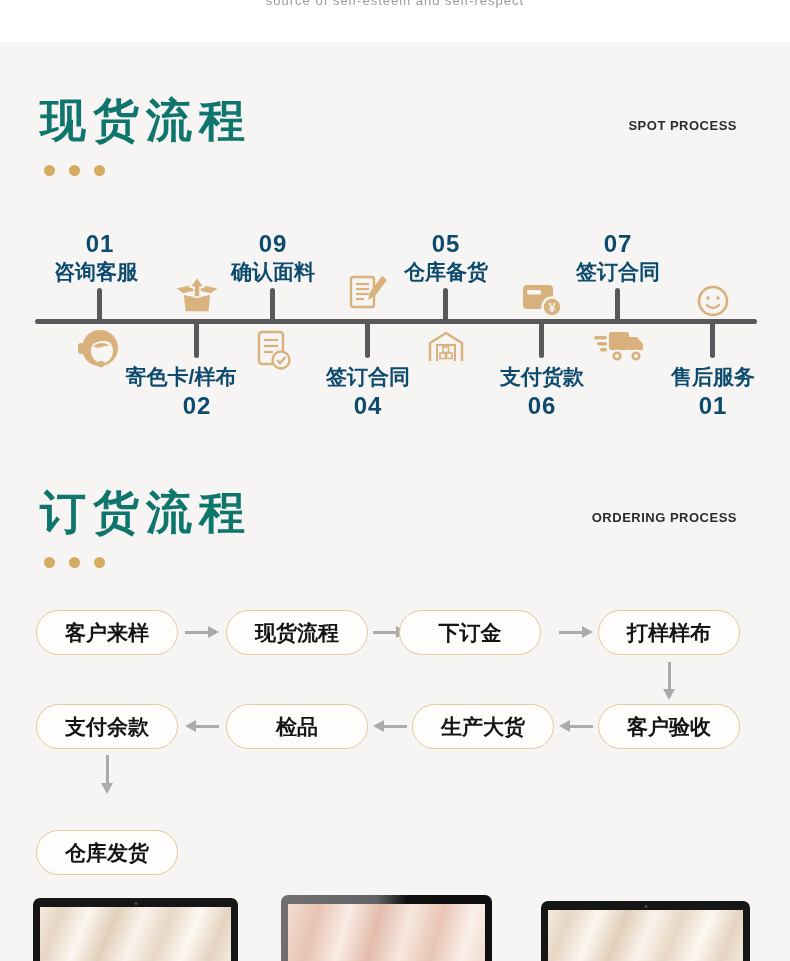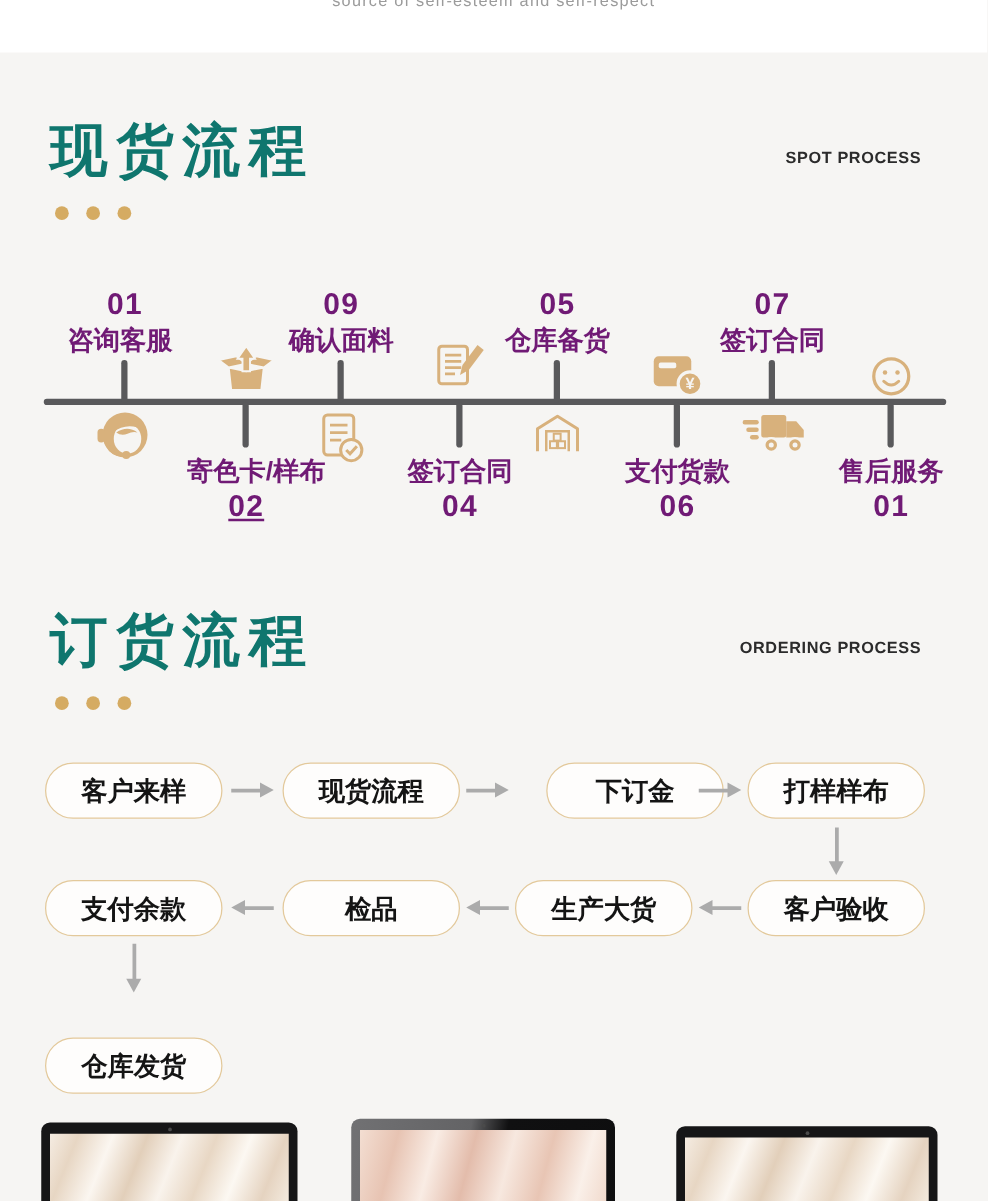--- a/index.html
+++ b/index.html
@@ -35,21 +35,21 @@
   .tl-line {
     position:absolute; left:35px; top:319px; width:722px; height:5px;
     background:#59595b; border-radius:3px;
   }
   .tick { position:absolute; width:5px; background:#59595b; border-radius:2.5px; }
   .tick.up   { top:288px; height:34px; }
   .tick.down { top:322px; height:36px; }
 
   .step-num, .step-name {
     position:absolute; transform:translateX(-50%);
-    font-weight:700; white-space:nowrap; color:#701a75;
+    font-weight:700; white-space:nowrap; color:#0c4a6e;
   }
   .step-num  { font-size:24px; letter-spacing:1px; }
   .step-name { font-size:21px; }
   .num-top   { top:230px; }
   .name-top  { top:258px; }
   .name-bot  { top:363px; }
   .num-bot   { top:392px; }
   .tl-icon { position:absolute; transform:translateX(-50%); line-height:0; }
 
   
@@ -137,22 +137,22 @@
 
   <span class="tl-icon" style="left:197px; top:274px;">
     <svg width="48" height="44" viewBox="0 0 48 44">
       <path d="M10,20 L24,23 L38,20 L36,38 L12,38 Z" fill="#D8B17C" stroke="#F6F5F3" stroke-width="1.5"></path>
       <path d="M10,20 L2,14 L16,11 L24,17 Z" fill="#D8B17C" stroke="#F6F5F3" stroke-width="1.5"></path>
       <path d="M38,20 L46,14 L32,11 L24,17 Z" fill="#D8B17C" stroke="#F6F5F3" stroke-width="1.5"></path>
       <polygon points="24,3 31,13 27,13 27,23 21,23 21,13 17,13" fill="#D8B17C" stroke="#F6F5F3" stroke-width="1.5"></polygon>
     </svg>
   </span>
   <div class="tick down" style="left:194px;"></div>
-  <div class="step-name name-bot" style="left:205px;text-align:right;">寄色卡/样布</div>
-  <div class="step-num num-bot" style="left:197px;text-decoration:underline;">02</div>
+  <div class="step-name name-bot" style="left:181px;text-align:right;">寄色卡/样布</div>
+  <div class="step-num num-bot" style="left:197px;">02</div>
 
   <div class="step-num num-top" style="left:273px;">09</div>
   <div class="step-name name-top" style="left:273px;">确认面料</div>
   <div class="tick up" style="left:270px;"></div>
   <span class="tl-icon" style="left:273px; top:329px;">
     <svg width="44" height="44" viewBox="0 0 44 44">
       <rect x="8" y="3" width="24" height="32" rx="3" fill="none" stroke="#D8B17C" stroke-width="2.4"></rect>
       <line x1="13" y1="11" x2="27" y2="11" stroke="#D8B17C" stroke-width="2.2"></line>
       <line x1="13" y1="17" x2="27" y2="17" stroke="#D8B17C" stroke-width="2.2"></line>
       <line x1="13" y1="23" x2="22" y2="23" stroke="#D8B17C" stroke-width="2.2"></line>
@@ -243,21 +243,21 @@
   <div class="pill" style="left:36px;  top:610px;">客户来样</div>
   <div class="arrow-h arrow-right" style="left:185px; top:626px;">
       <span class="shaft"></span>
       <span class="head"></span>
     </div>
   <div class="pill" style="left:226px; top:610px;">现货流程</div>
   <div class="arrow-h arrow-right" style="left:373px; top:626px;">
       <span class="shaft"></span>
       <span class="head"></span>
     </div>
-  <div class="pill" style="left:437px; top:610px;">下订金</div>
+  <div class="pill" style="left:399px; top:610px;">下订金</div>
   <div class="arrow-h arrow-right" style="left:559px; top:626px;">
       <span class="shaft"></span>
       <span class="head"></span>
     </div>
   <div class="pill" style="left:598px; top:610px;">打样样布</div>
 
   <div class="arrow-down" style="left:663px; top:662px; height:38px;">
       <span class="shaft"></span>
       <span class="head"></span>
     </div>

